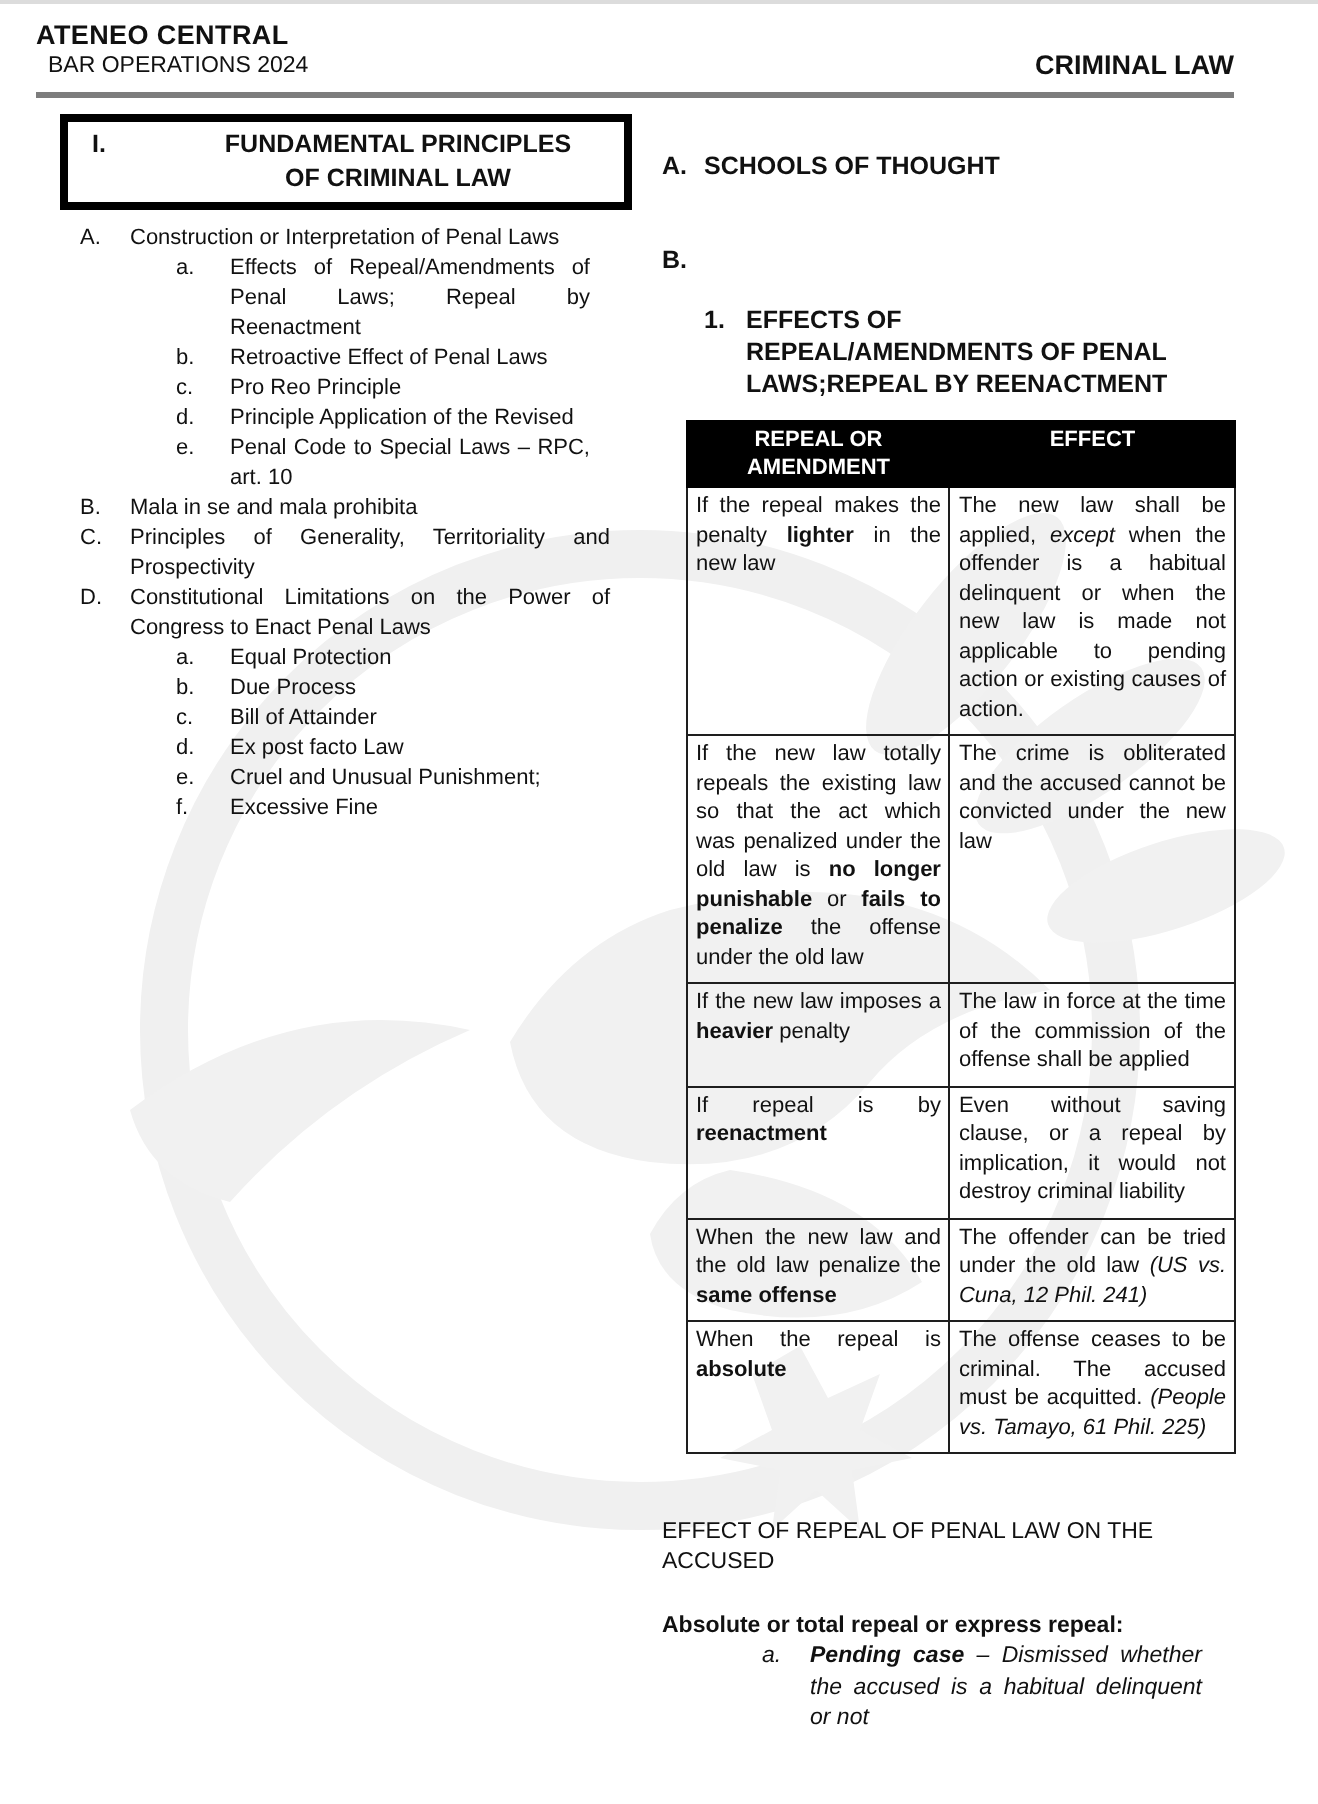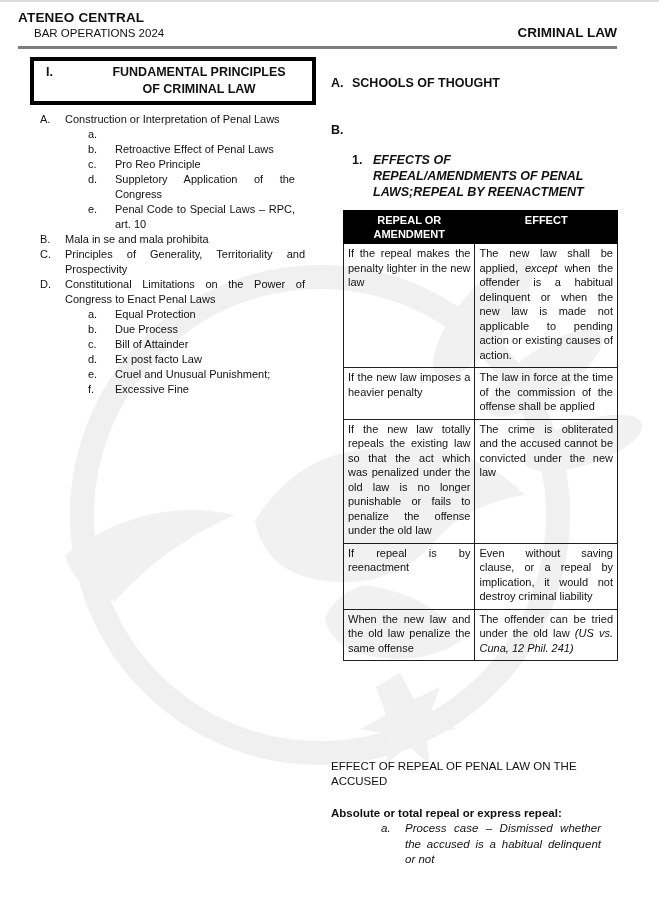--- a/index.html
+++ b/index.html
@@ -3,21 +3,21 @@
 <meta charset="utf-8">
 <style>
   html,body{margin:0;padding:0;background:#fff;}
   .page{position:relative;width:659px;height:902px;background:#fff;overflow:hidden;
         font-family:"Liberation Sans","DejaVu Sans",sans-serif;color:#111;}
   .topedge{position:absolute;top:0;left:0;width:659px;height:2px;background:#dcdcdc;}
   
   .wm{position:absolute;left:5px;top:225px;z-index:0;}
   
   .hdr-org{position:absolute;left:18px;top:10px;font-size:13.5px;font-weight:bold;letter-spacing:.2px;}
-  .hdr-ops{position:absolute;left:34px;top:27px;font-size:11.5px;}
+  .hdr-ops{position:absolute;left:24px;top:27px;font-size:11.5px;}
   .hdr-sub{position:absolute;top:25px;left:18px;width:599px;text-align:right;font-size:13.5px;font-weight:bold;}
   .rule{position:absolute;left:18px;top:46px;width:599px;height:3px;background:#7d7d7d;}
   
   .tbox{position:absolute;left:30px;top:57px;width:270px;border:4px solid #000;
         display:flex;padding:3px 4px;z-index:1;background:rgba(255,255,255,0);}
   .tbox .num{flex:0 0 44px;padding-left:8px;font-size:12.5px;font-weight:bold;line-height:17px;}
   .tbox .tt{flex:1;text-align:center;font-size:12.5px;font-weight:bold;line-height:17px;}
   
   .leftcol{position:absolute;left:40px;top:112px;width:275px;z-index:1;}
   .oi{display:flex;font-size:11px;line-height:15px;}
@@ -27,30 +27,30 @@
   .oi.l2 .mk{flex:0 0 27px;}
   .oi.l2 .tx{width:180px;}
   
   .sec{position:absolute;display:flex;z-index:1;font-weight:bold;font-size:12.5px;line-height:16px;}
   .sec .mk{flex:0 0 21px;}
   .sec-a{left:331px;top:75px;width:286px;}
   .sec-b{left:331px;top:122px;width:286px;}
   .sec-b .lines{width:218px;}
   .item1{left:352px;top:152px;width:265px;}
   .item1 .mk{flex:0 0 21px;}
-  .item1 .lines{width:230px;font-style:italic;}
+  .item1 .lines{width:230px;}
   
   .rtable{position:absolute;left:343px;top:210px;z-index:1;}
   table{border-collapse:collapse;width:275px;font-size:11px;table-layout:fixed;}
   th{background:#000;color:#fff;border:1px solid #000;padding:2px 3px;
      font-size:11px;line-height:14px;text-align:center;vertical-align:top;font-weight:bold;}
   td{border:1px solid #1e1e1e;padding:2px 4px 5px 4px;vertical-align:top;
      text-align:justify;line-height:14.5px;}
   .w1{width:131px;} .w2{width:142px;}
-  .b{font-weight:normal;margin-top:45px;} .i{font-style:italic;}
+  .b{font-weight:bold;margin-top:45px;} .i{font-style:italic;}
   
   .eff-h{position:absolute;left:331px;top:759px;width:290px;font-size:11.5px;font-weight:normal;line-height:15px;z-index:1;}
   .abs-h{position:absolute;left:331px;top:806px;width:290px;font-size:11.5px;font-weight:bold;line-height:15px;z-index:1;}
   .pend{position:absolute;left:381px;top:821px;width:226px;display:flex;
         font-size:11.5px;line-height:15.5px;font-style:italic;z-index:1;}
   .pend .mk{flex:0 0 24px;}
   .pend .tx{width:196px;text-align:justify;}
 </style>
 </head>
 <body>
@@ -86,32 +86,33 @@
     </span>
   </div>
 
   <div class="leftcol">
     <div class="oi l1">
         <span class="mk">A.</span>
         <span class="tx">Construction or Interpretation of Penal Laws</span>
       </div>
     <div class="oi l2">
         <span class="mk">a.</span>
+        <span class="tx">Effects of Repeal/Amendments of Penal Laws; Repeal by Reenactment</span>
       </div>
     <div class="oi l2">
         <span class="mk">b.</span>
         <span class="tx">Retroactive Effect of Penal Laws</span>
       </div>
     <div class="oi l2">
         <span class="mk">c.</span>
         <span class="tx">Pro Reo Principle</span>
       </div>
     <div class="oi l2">
         <span class="mk">d.</span>
-        <span class="tx">Suppletory Application of the Congress</span>
+        <span class="tx">Principle Application of the Revised</span>
       </div>
     <div class="oi l2">
         <span class="mk">e.</span>
         <span class="tx">Penal Code to Special Laws – RPC, art. 10</span>
       </div>
     <div class="oi l1">
         <span class="mk">B.</span>
         <span class="tx">Mala in se and mala prohibita</span>
       </div>
     <div class="oi l1">
@@ -177,38 +178,42 @@
           <th>REPEAL OR AMENDMENT</th>
           <th>EFFECT</th>
         </tr>
       </thead>
       <tbody>
         <tr>
           <td><span>If the repeal makes the penalty </span><span class="b">lighter</span><span> in the new law</span></td>
           <td><span>The new law shall be applied, </span><span class="i">except</span><span> when the offender is a habitual delinquent or when the new law is made not applicable to pending action or existing causes of action.</span></td>
         </tr>
         <tr>
+          <td><span>If the new law totally repeals the existing law so that the act which was penalized under the old law is </span><span class="b">no longer punishable</span><span> or </span><span class="b">fails to penalize</span><span> the offense under the old law</span></td>
+          <td><span>The crime is obliterated and the accused cannot be convicted under the new law</span></td>
+        </tr>
+        <tr>
           <td><span>If the new law imposes a </span><span class="b">heavier</span><span> penalty</span></td>
           <td><span>The law in force at the time of the commission of the offense shall be applied</span></td>
         </tr>
         <tr>
-          <td><span>If the new law totally repeals the existing law so that the act which was penalized under the old law is </span><span class="b">no longer punishable</span><span> or </span><span class="b">fails to penalize</span><span> the offense under the old law</span></td>
-          <td><span>The crime is obliterated and the accused cannot be convicted under the new law</span></td>
-        </tr>
-        <tr>
           <td><span>If repeal is by </span><span class="b">reenactment</span></td>
           <td><span>Even without saving clause, or a repeal by implication, it would not destroy criminal liability</span></td>
         </tr>
         <tr>
           <td><span>When the new law and the old law penalize the </span><span class="b">same offense</span></td>
           <td><span>The offender can be tried under the old law </span><span class="i">(US vs. Cuna, 12 Phil. 241)</span></td>
+        </tr>
+        <tr>
+          <td><span>When the repeal is </span><span class="b">absolute</span></td>
+          <td><span>The offense ceases to be criminal. The accused must be acquitted. </span><span class="i">(People vs. Tamayo, 61 Phil. 225)</span></td>
         </tr>
       </tbody>
     </table>
   </div>
 
   <div class="eff-h">EFFECT OF REPEAL OF PENAL LAW ON THE ACCUSED</div>
   <div class="abs-h">Absolute or total repeal or express repeal:</div>
   <div class="pend">
     <span class="mk">a.</span>
-    <span class="tx"><span class="b">Process case</span><span> – </span><span>Dismissed whether the accused is a habitual delinquent or not</span></span>
+    <span class="tx"><span class="b">Pending case</span><span> – </span><span>Dismissed whether the accused is a habitual delinquent or not</span></span>
   </div>
 </div>
 
 </body></html>

